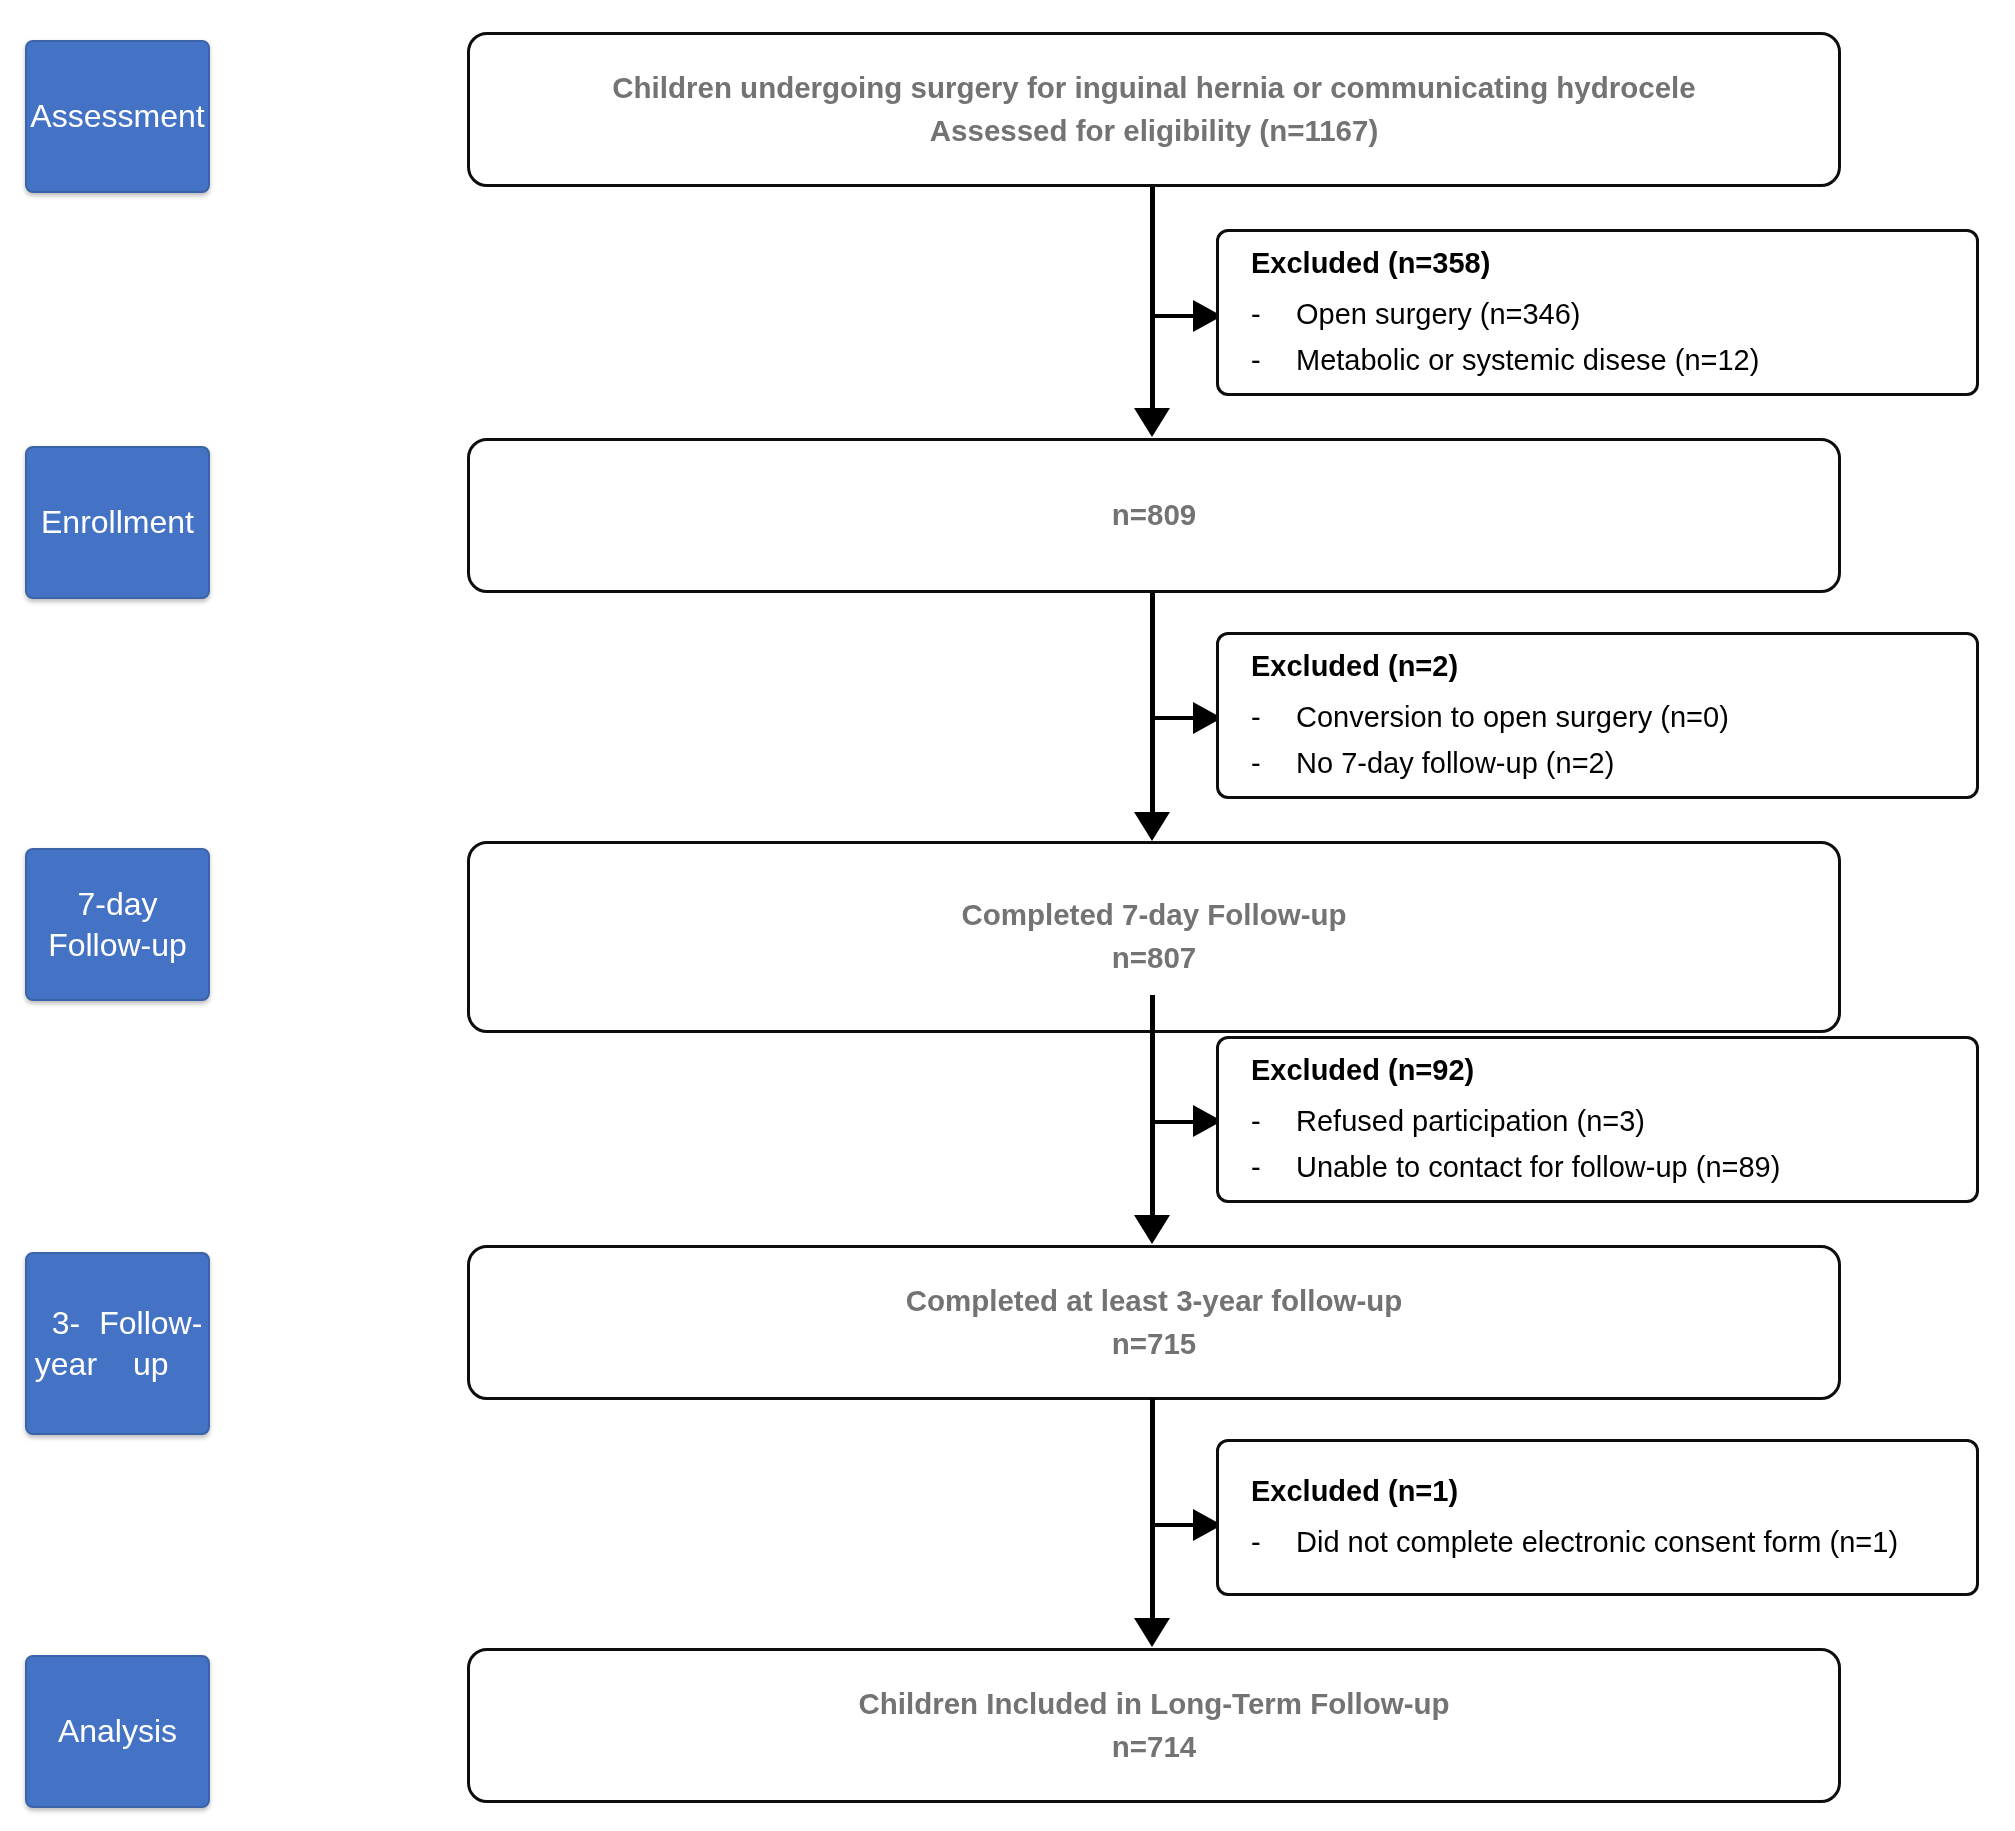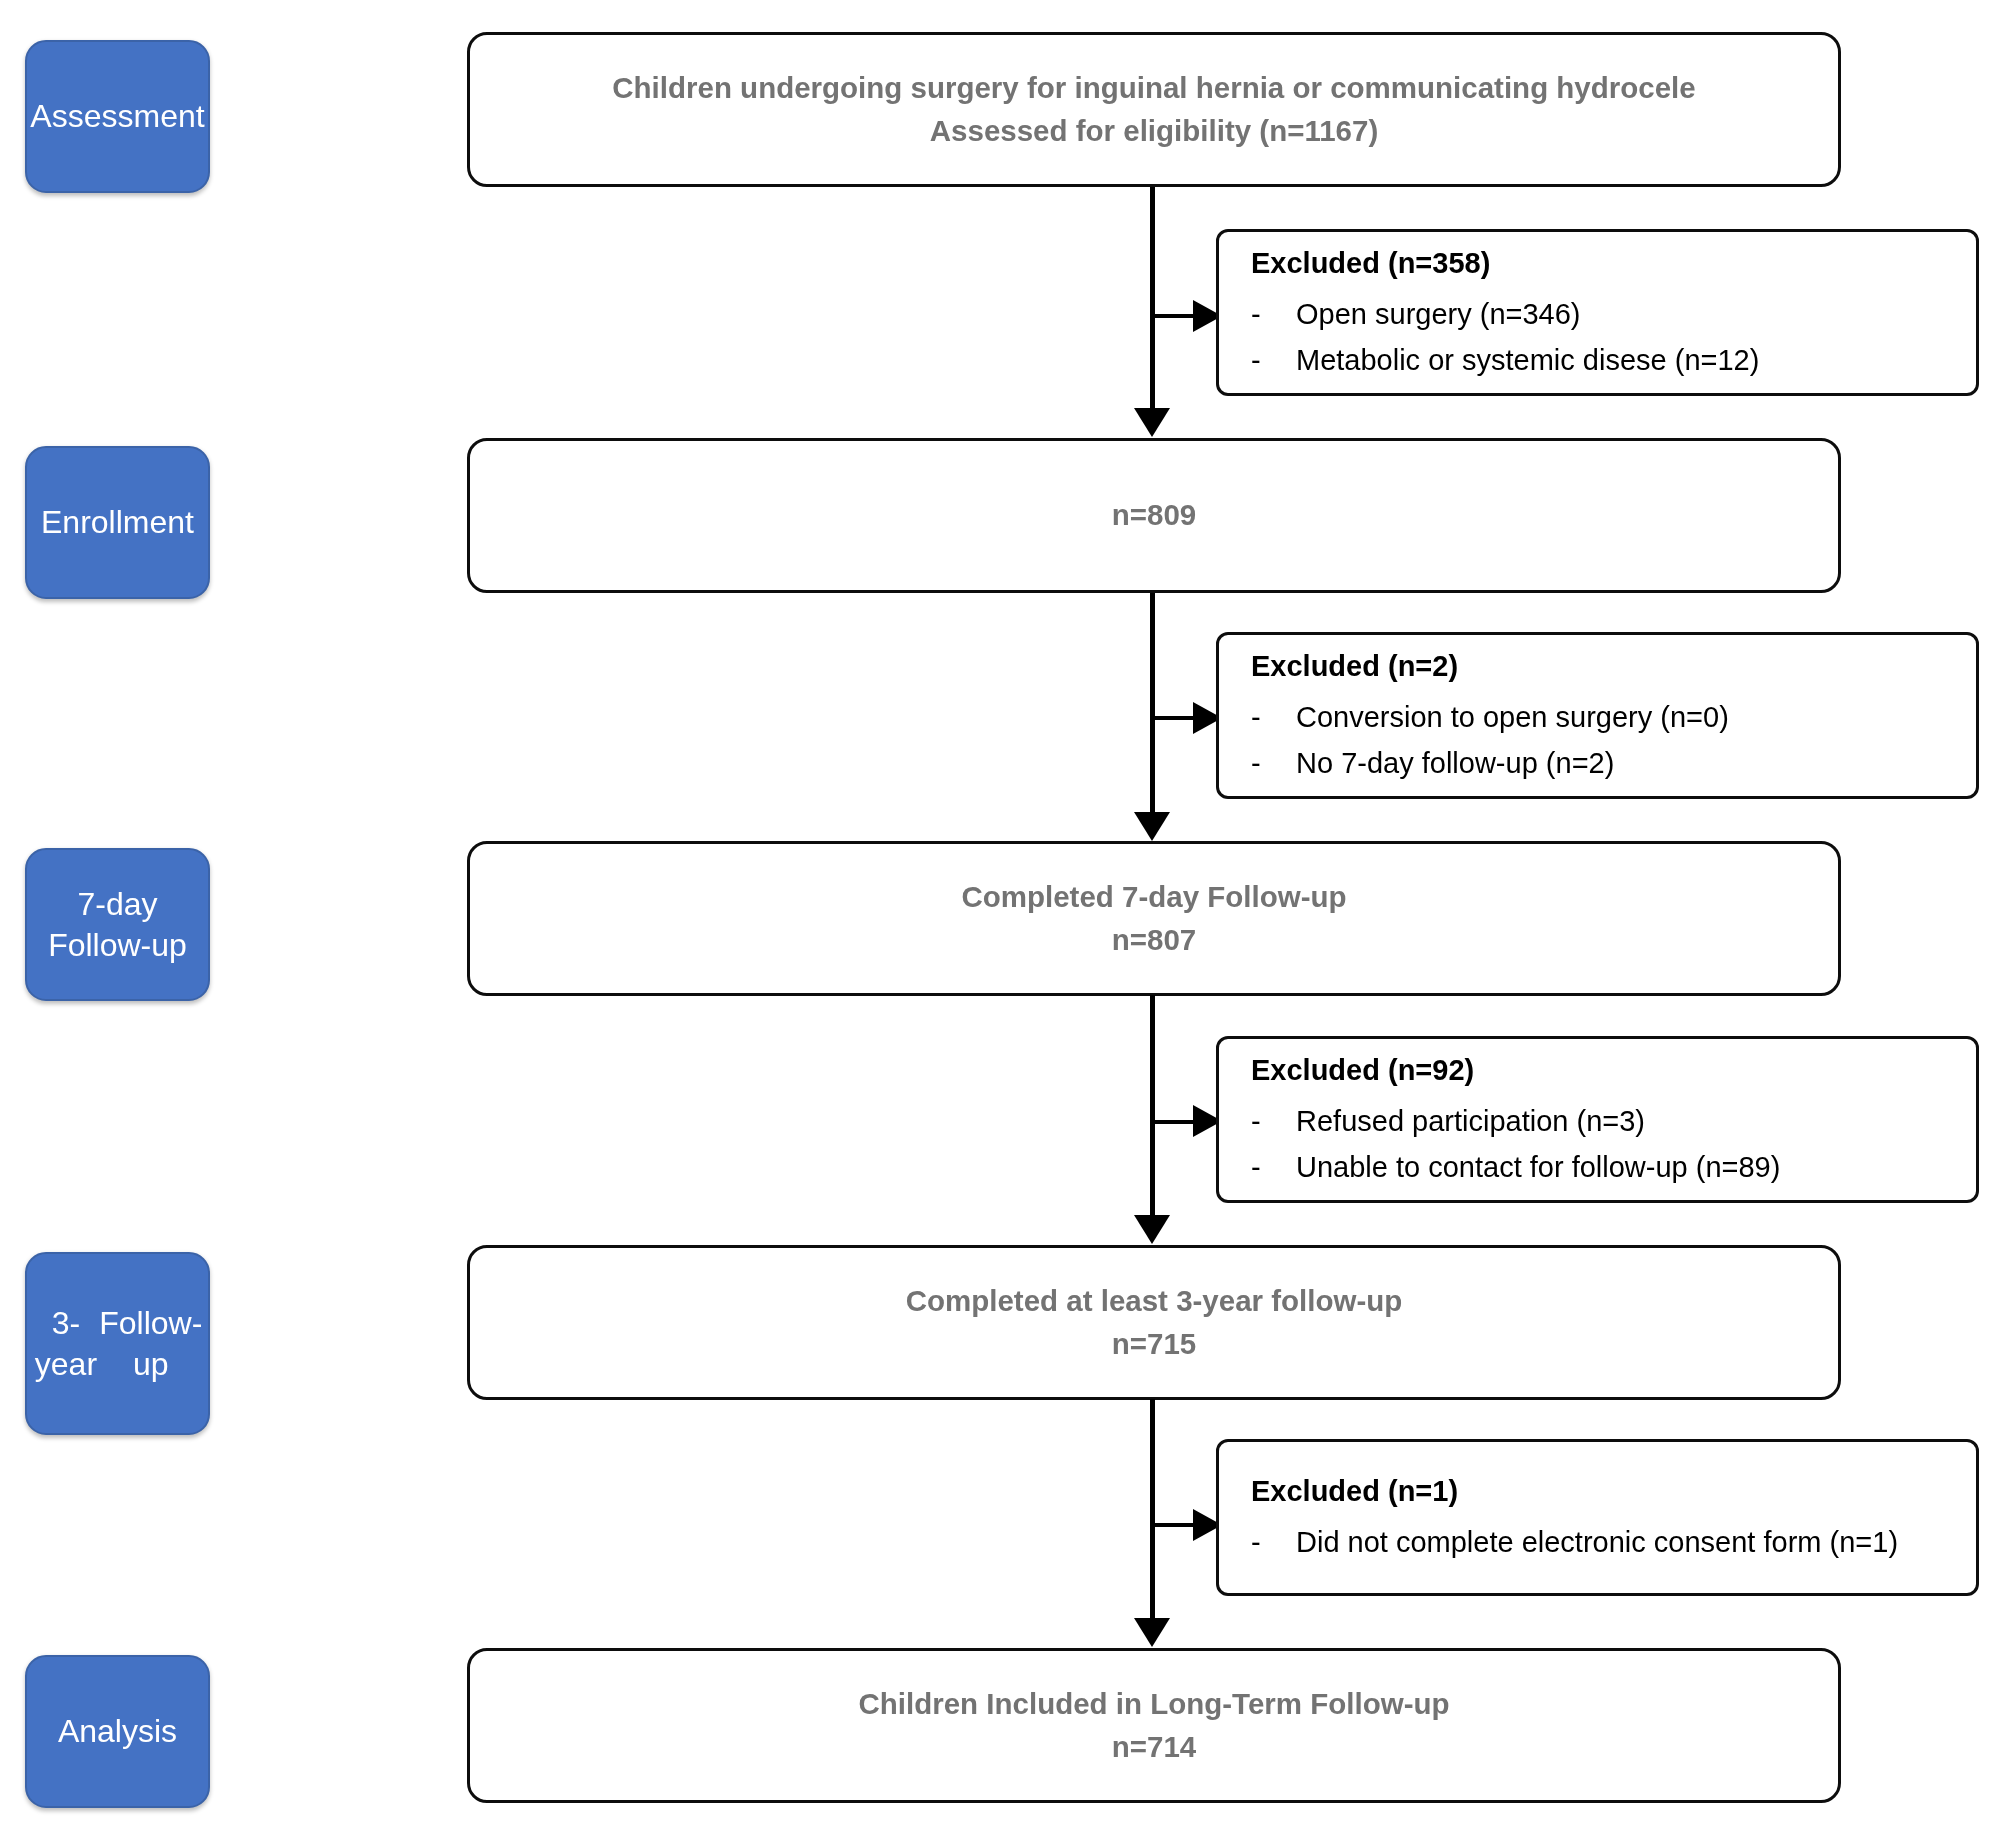--- a/index.html
+++ b/index.html
@@ -16,21 +16,21 @@
     overflow:hidden;
   }
 
   
   .stage-label{
     position:absolute;
     left:25px;
     width:185px;
     background:#4472C4;
     border:2.2px solid #3B63A8;
-    border-radius:21px;
+    border-radius:8px;
     box-shadow:0 2.9px 4.3px rgba(0,0,0,0.25);
     display:flex;
     align-items:center;
     justify-content:center;
     text-align:center;
     color:#ffffff;
     font-size:32px;
     font-weight:400;
     line-height:1.28;
     box-sizing:border-box;
@@ -152,21 +152,21 @@
 
   <div class="flow-box" style="top:32px;height:155px;">
     <span class="line">Children undergoing surgery for inguinal hernia or communicating hydrocele</span>
     <span class="line">Assessed for eligibility (n=1167)</span>
   </div>
 
   <div class="flow-box" style="top:438px;height:155px;">
     <span class="line">n=809</span>
   </div>
 
-  <div class="flow-box" style="top:841px;height:155px;">
+  <div class="flow-box" style="top:841px;height:192px;">
     <span class="line">Completed 7-day Follow-up</span>
     <span class="line">n=807</span>
   </div>
 
   <div class="flow-box" style="top:1245px;height:155px;">
     <span class="line">Completed at least 3-year follow-up</span>
     <span class="line">n=715</span>
   </div>
 
   <div class="flow-box" style="top:1648px;height:155px;">

